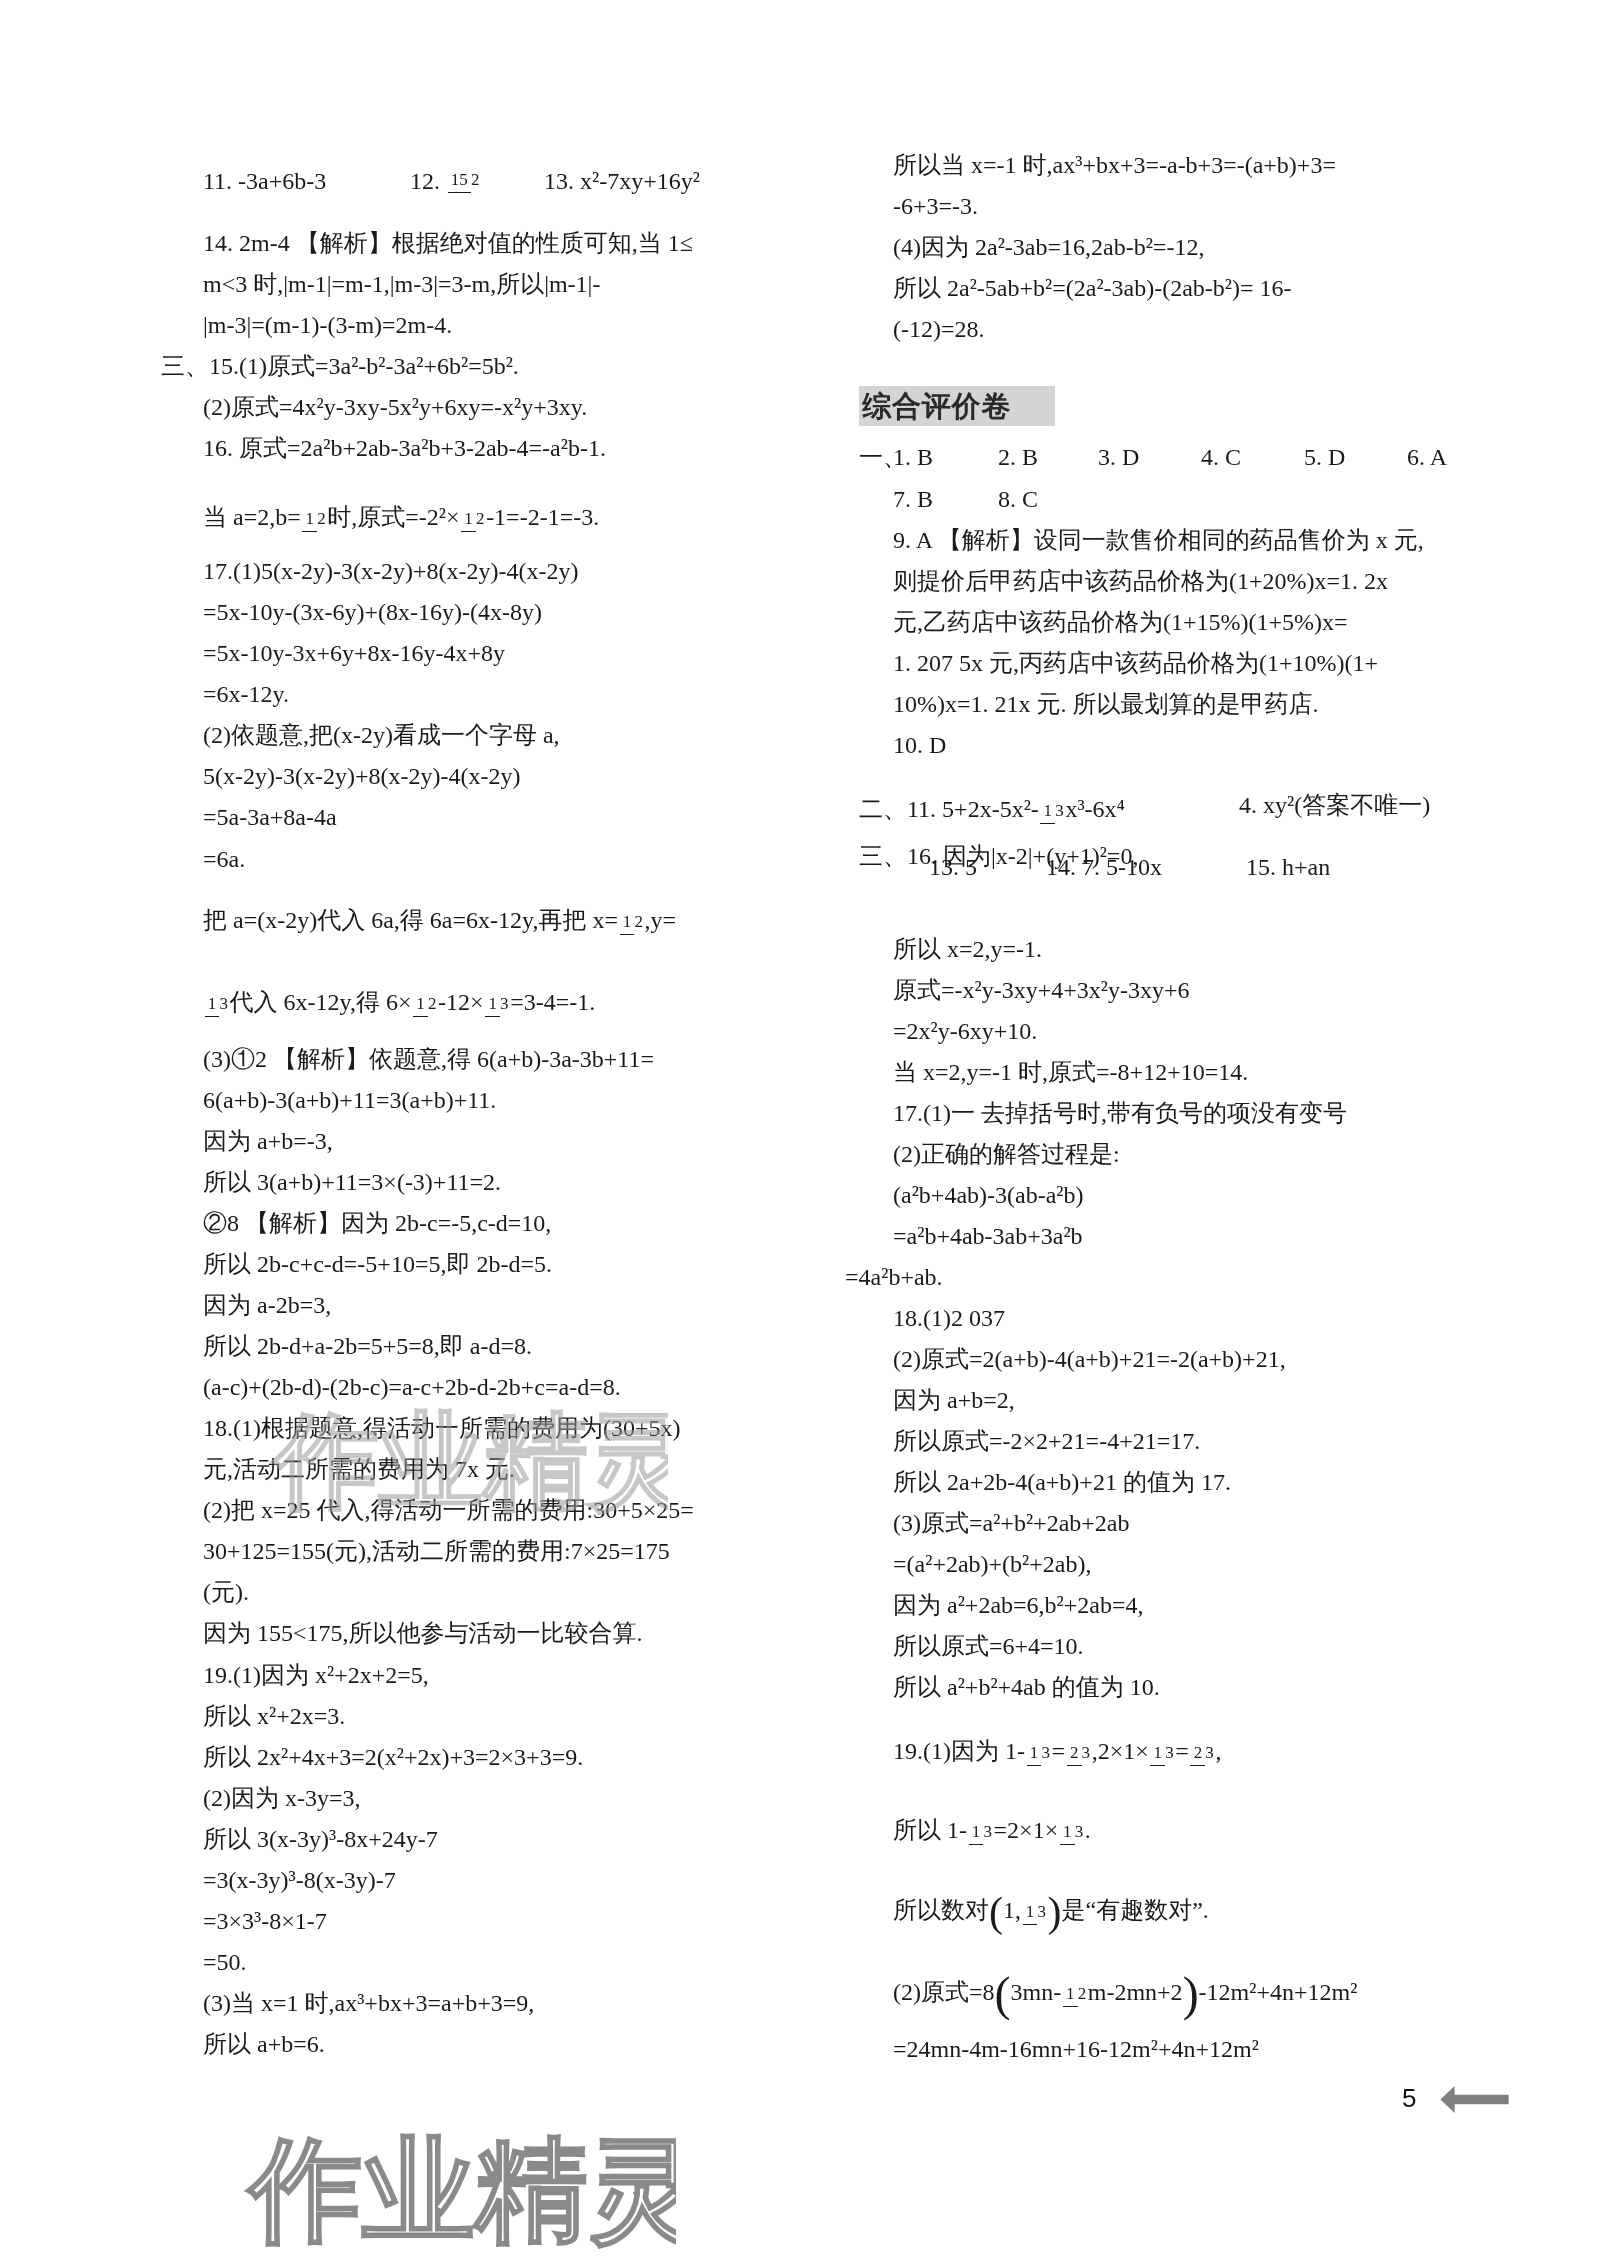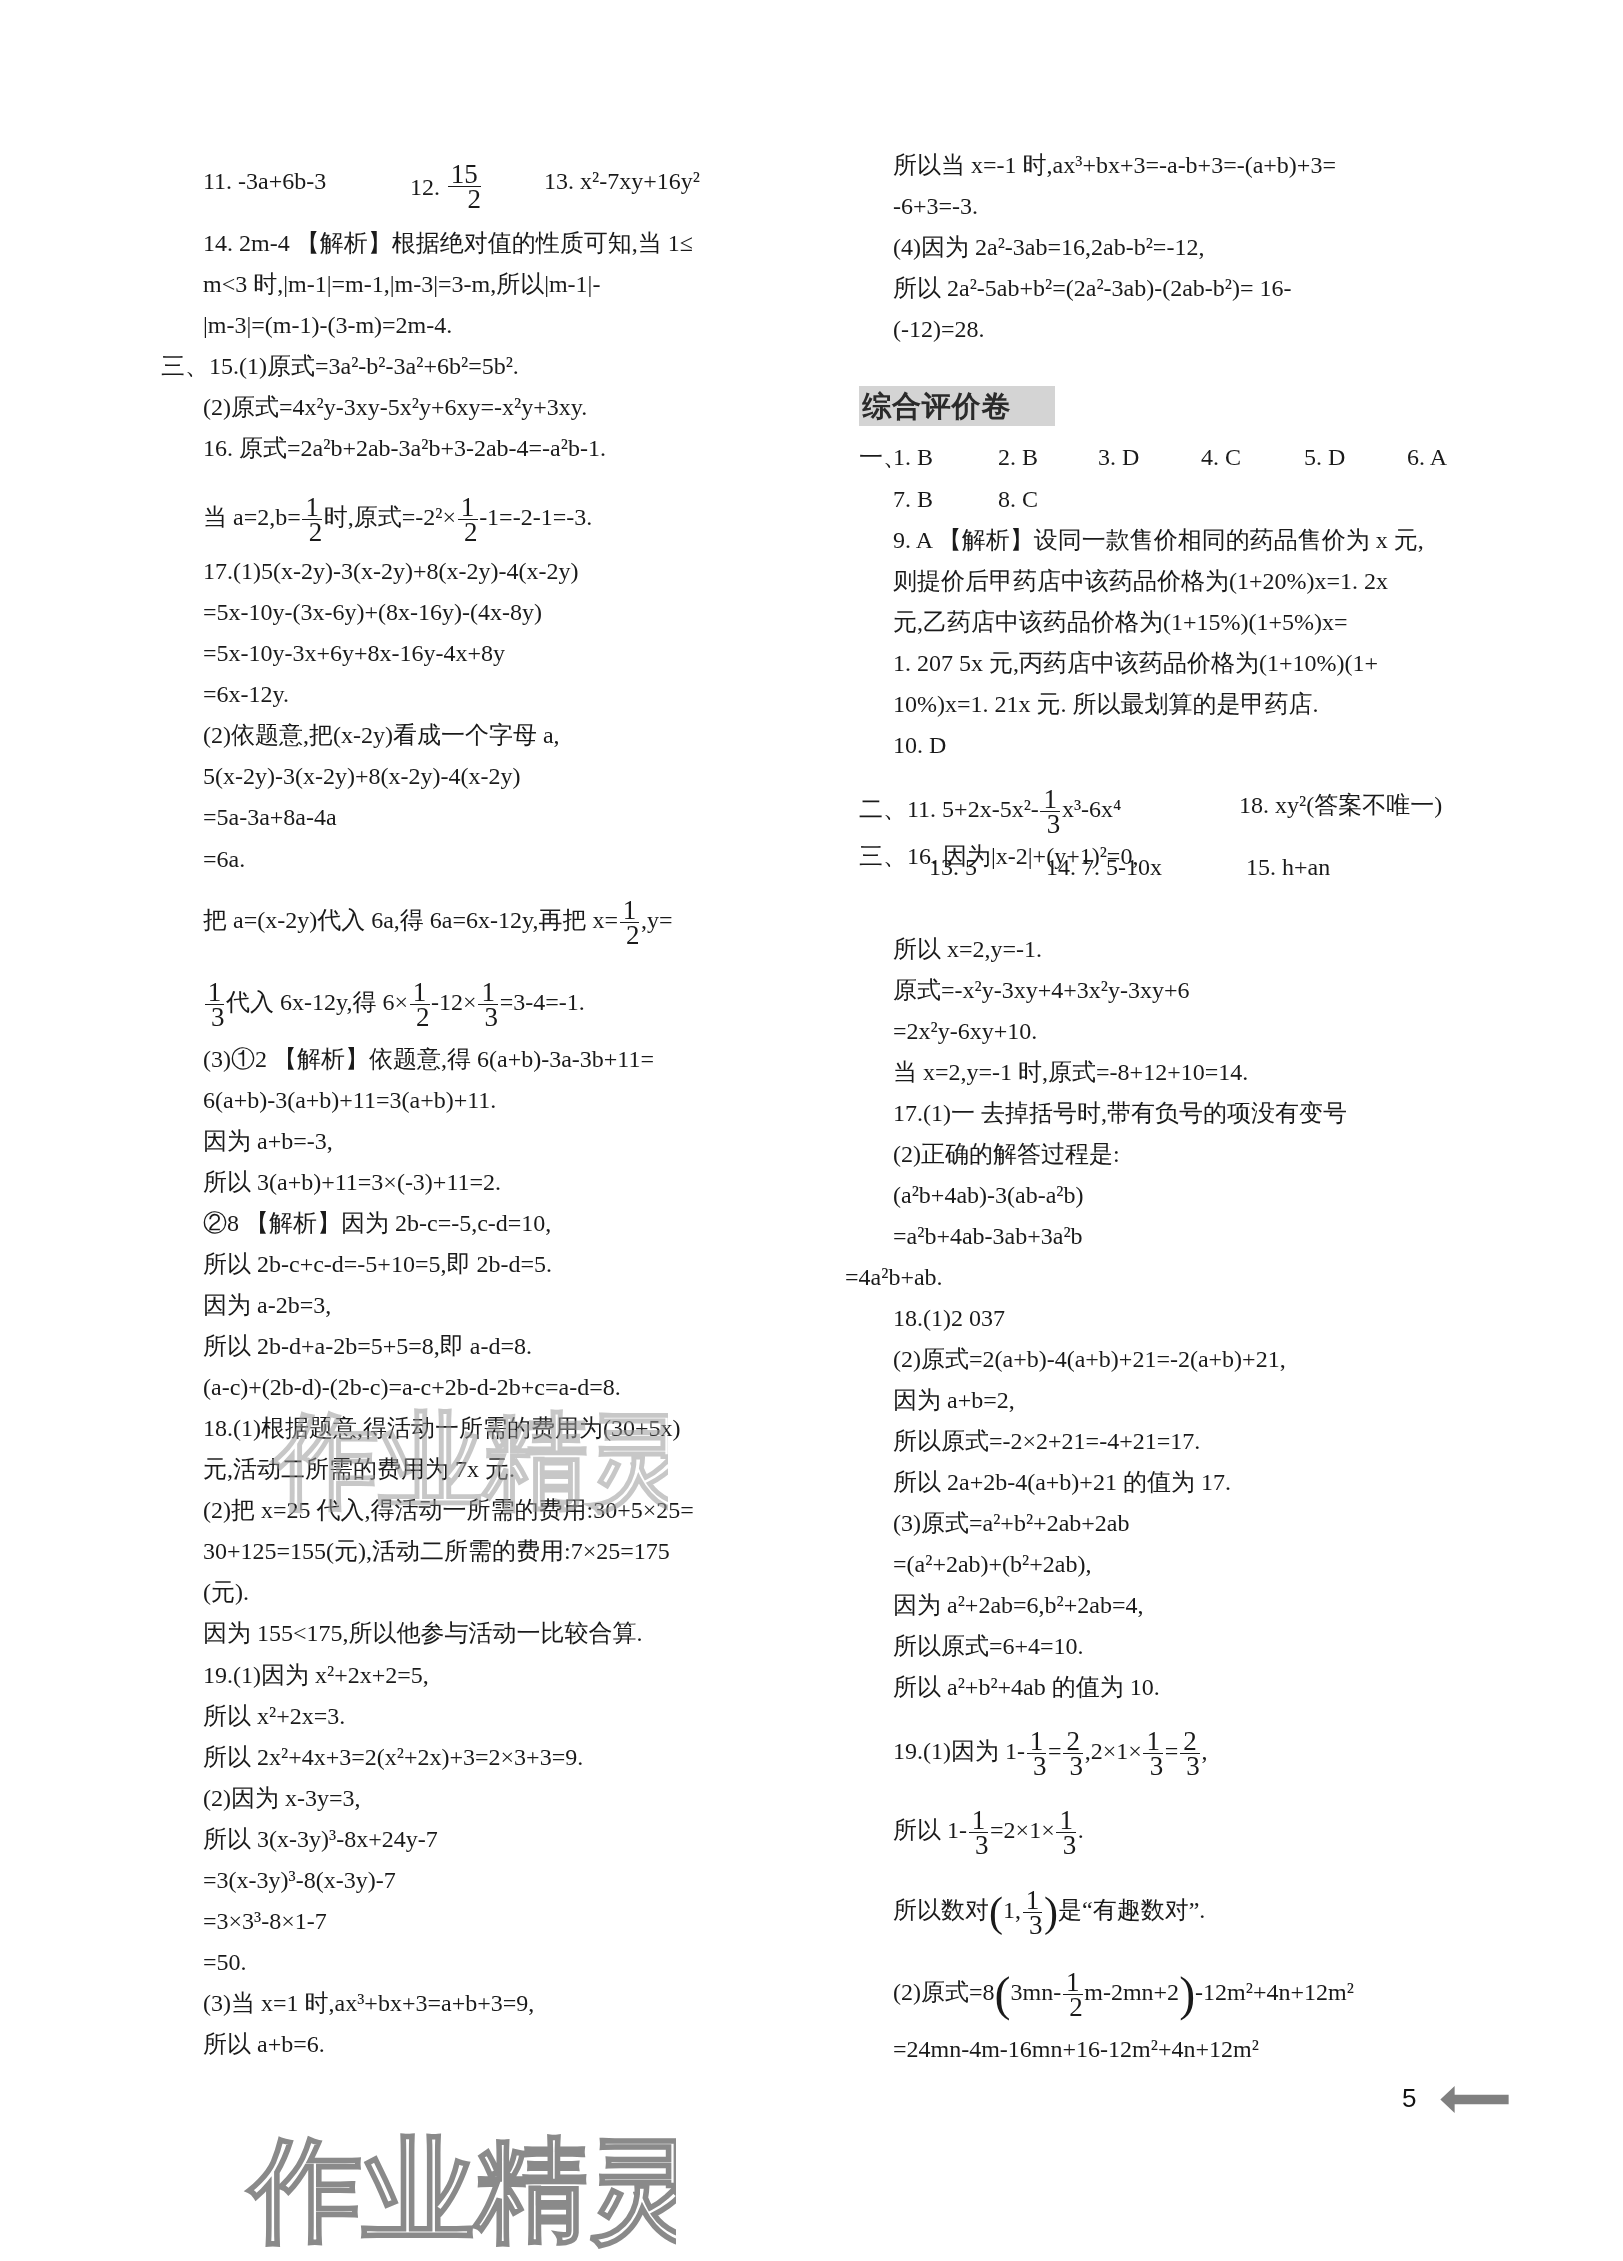--- a/index.html
+++ b/index.html
@@ -10,22 +10,22 @@
   }
   .page { position: absolute; left: 0; top: 0; width: 1623px; height: 2261px; }
   .col { position: absolute; top: 0; }
   .col-left { left: 0; width: 813px; }
   .col-right { left: 0; width: 1623px; }
   .line {
     position: absolute; white-space: nowrap;
     font-size: 24px; line-height: 32px;
   }
   .fr {
-    display: inline-flex; flex-direction: column; align-items: flex-end;
-    vertical-align: middle; font-size: 27px; line-height: 24px; margin: 0 1.6px;
+    display: inline-flex; align-items: center;
+    vertical-align: middle; font-size: 17px; line-height: 24px; margin: 0 1.6px;
   }
   .fr .n { border-bottom: 1.6px solid #1a1a1a; padding: 0 3.2px; }
   .section-box {
     position: absolute; left: 859px; top: 386px; width: 196px; height: 40px;
     background: #d4d4d4;
     font-family: "DejaVu Sans", "Liberation Sans", sans-serif;
     font-size: 29px; font-weight: bold; line-height: 40px; color: #2a2a2a;
     padding-left: 3.2px; box-sizing: border-box; letter-spacing: 0.8px;
   }
   .page-num {
@@ -151,21 +151,21 @@
     <div class="line" style="left:893px;top:647px">1. 207 5x 元,丙药店中该药品价格为(1+10%)(1+</div>
     <div class="line" style="left:893px;top:688px">10%)x=1. 21x 元. 所以最划算的是甲药店.</div>
     <div class="line" style="left:893px;top:729px">10. D</div>
 
     <div class="line" style="left:859px;top:781px;line-height:56px">
       <span>二、</span><span>11.  5+2x-5x²-</span><span class="fr">
           <span class="n">1</span>
           <span>3</span>
         </span><span>x³-6x⁴</span>
     </div>
-    <div class="line" style="left:1239px;top:789px">18. xy²(答案不唯一)</div>
+    <div class="line" style="left:1239px;top:789px">4. xy²(答案不唯一)</div>
     <div class="line" style="left:929px;top:851px">13.  5</div>
     <div class="line" style="left:1046px;top:851px">14.  7. 5-10x</div>
     <div class="line" style="left:1246px;top:851px">15.  h+an</div>
 
     <div class="line" style="left:859px;top:840px">三、16. 因为|x-2|+(y+1)²=0,</div>
     <div class="line" style="left:893px;top:933px">所以 x=2,y=-1.</div>
     <div class="line" style="left:893px;top:974px">原式=-x²y-3xy+4+3x²y-3xy+6</div>
     <div class="line" style="left:893px;top:1015px">=2x²y-6xy+10.</div>
     <div class="line" style="left:893px;top:1056px">当 x=2,y=-1 时,原式=-8+12+10=14.</div>
     <div class="line" style="left:893px;top:1097px">17.(1)一    去掉括号时,带有负号的项没有变号</div>

